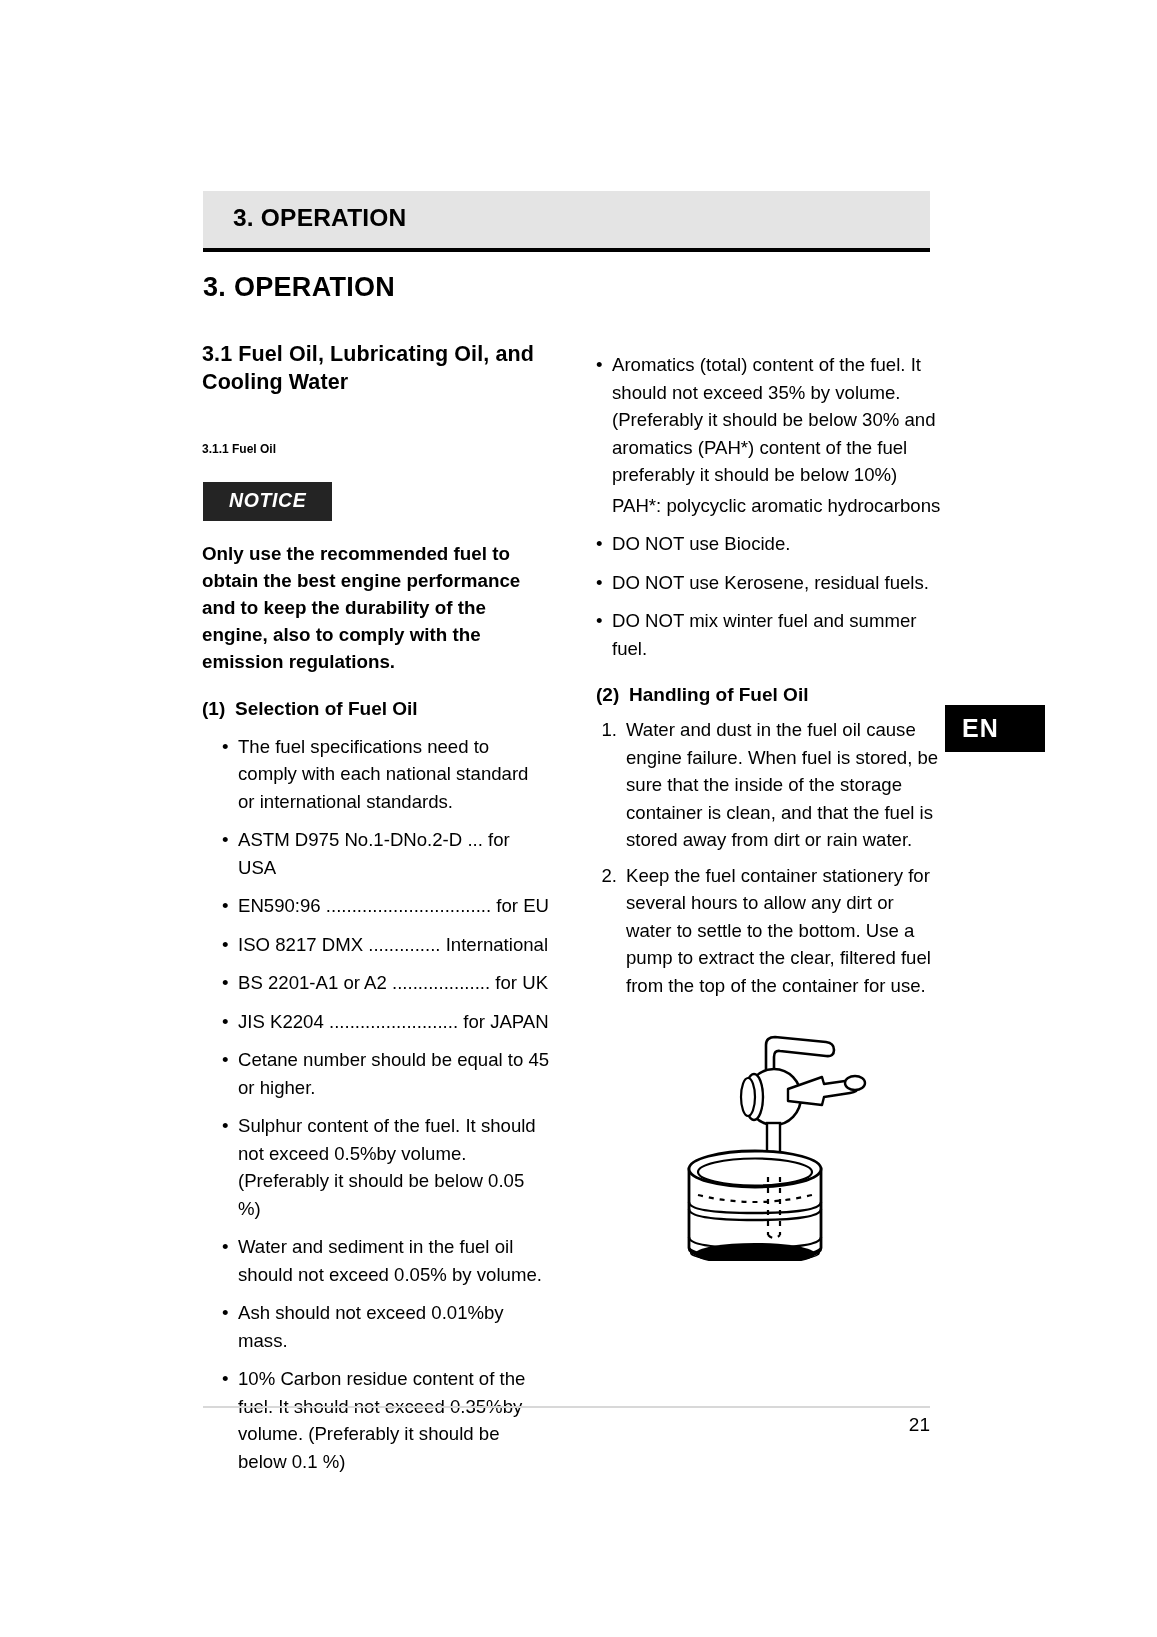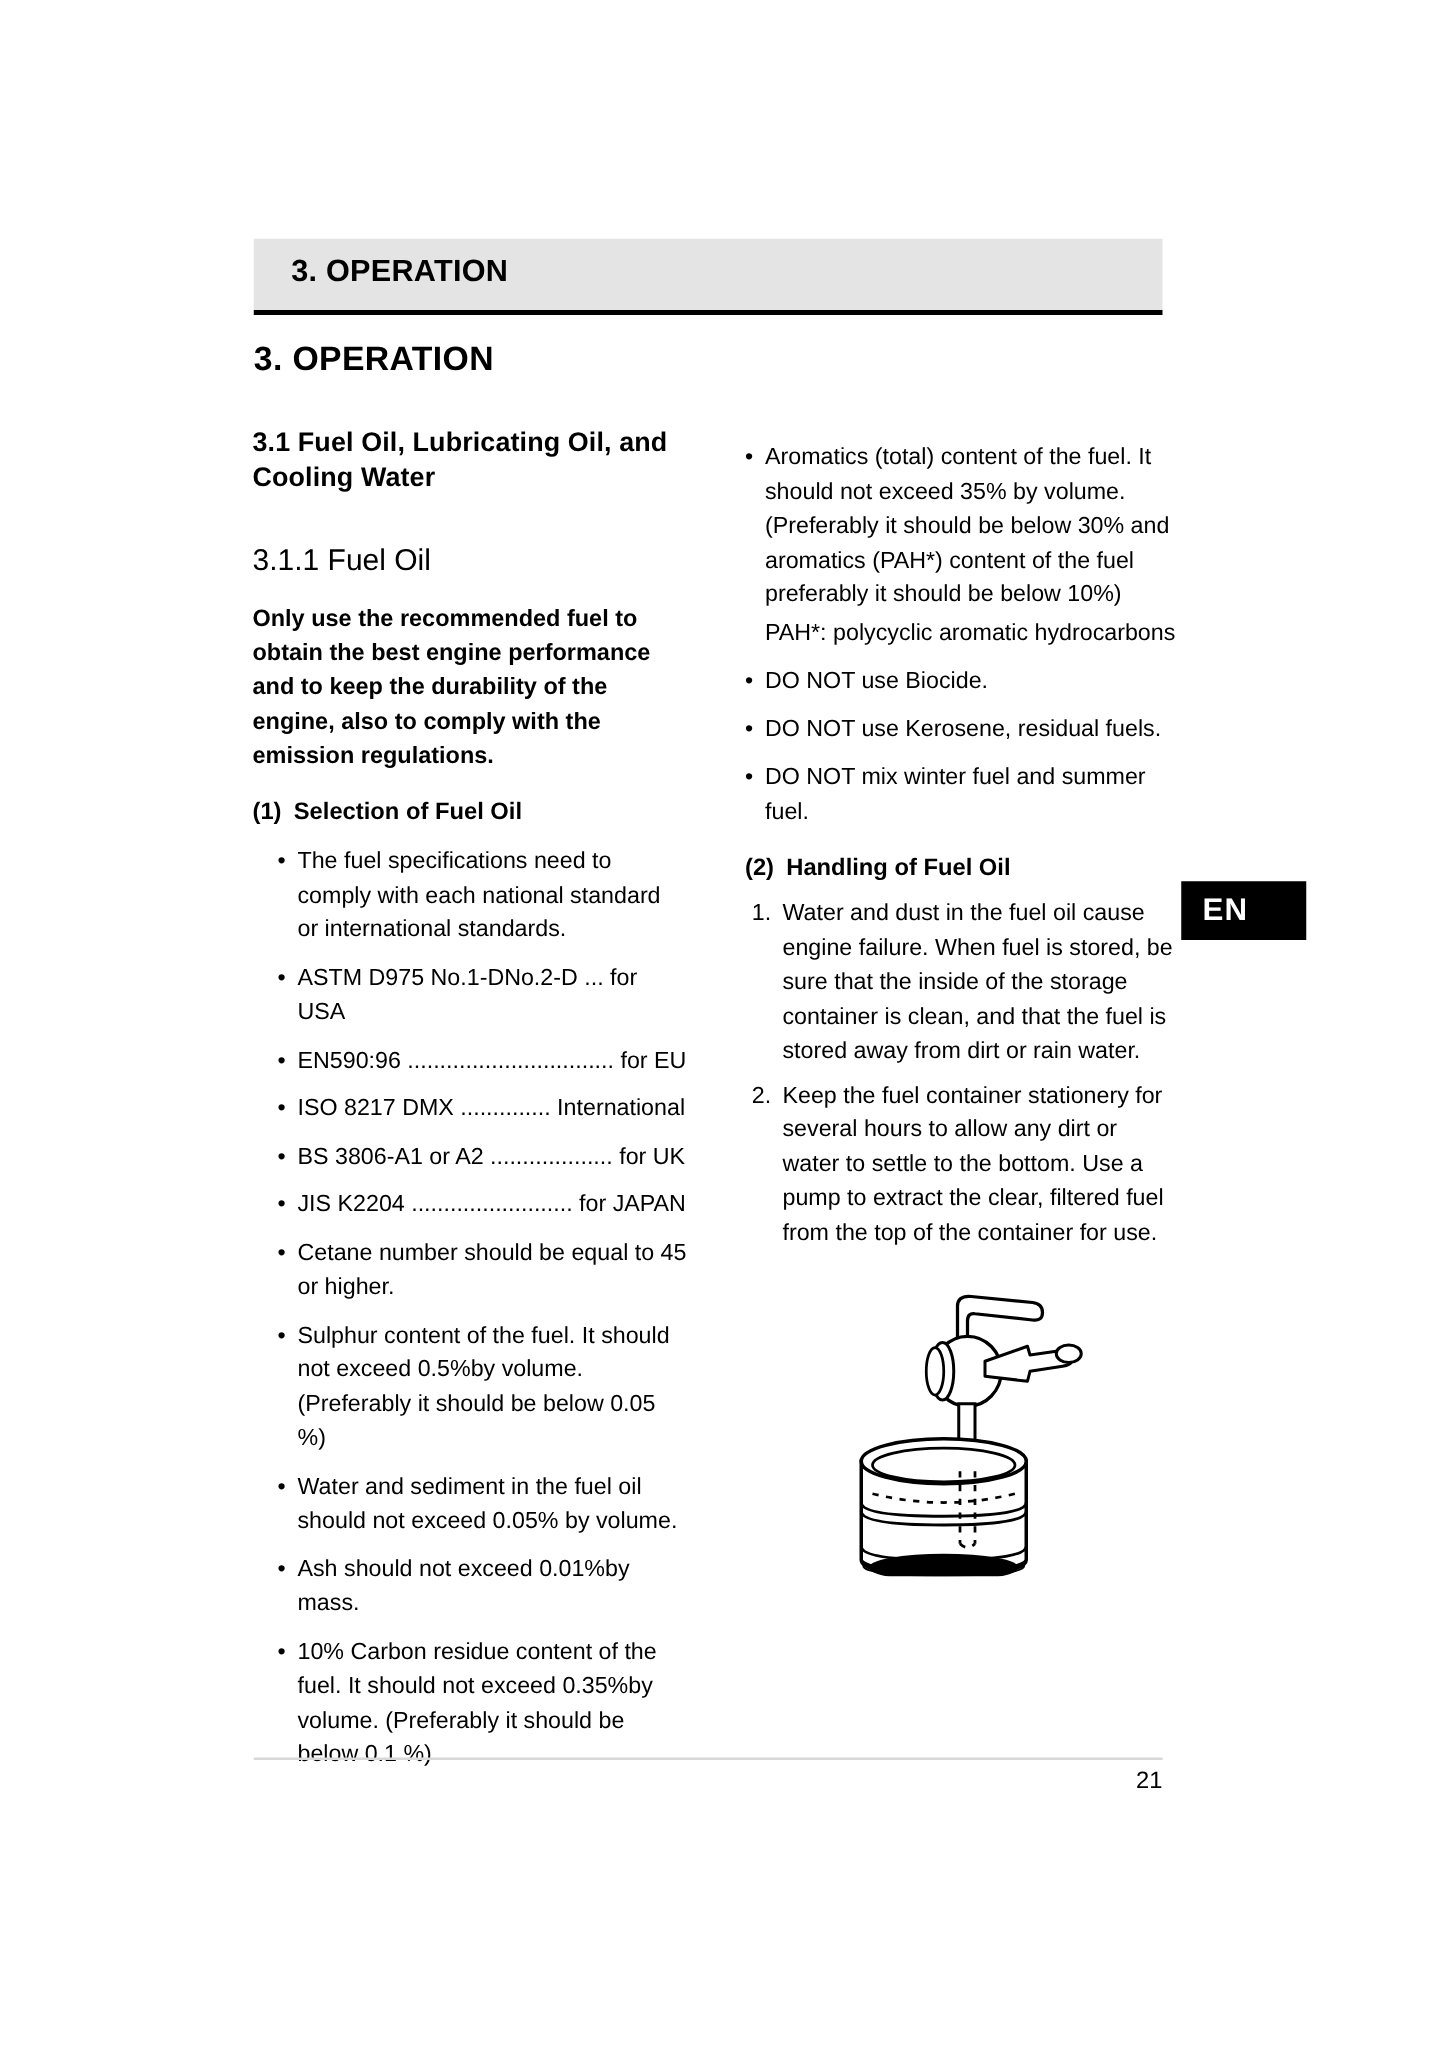--- a/index.html
+++ b/index.html
@@ -72,23 +72,23 @@
 
   h2.sec {
     margin: 0 0 0 0;
     font-size: 21.5px;
     line-height: 28px;
     font-weight: bold;
     letter-spacing: 0.1px;
   }
   h3.subsec {
     margin: 40px 0 0 0;
-    font-size: 24px;
+    font-size: 12px;
     line-height: 26px;
-    font-weight: normal;
+    font-weight: bold;
   }
 
   
   .notice-badge {
     margin-top: 20px;
     display: inline-block;
     background: #242424;
     color: #ffffff;
     font-size: 19.5px;
     font-weight: bold;
@@ -226,20 +226,21 @@
   <div class="header-rule"></div>
 
   <div class="chapter-title">3. OPERATION</div>
 
   <div class="col col-left">
 
     <h2 class="sec">3.1 Fuel Oil, Lubricating Oil, and Cooling Water</h2>
 
     <h3 class="subsec">3.1.1 Fuel Oil</h3>
 
+    <div><span class="notice-badge">NOTICE</span></div>
 
     <div class="notice-body">Only use the recommended fuel to obtain the best engine performance and to keep the durability of the engine, also to comply with the emission regulations.</div>
 
     <div class="num-head">
       <span class="marker">(1)</span>
       <span class="txt">Selection of Fuel Oil</span>
     </div>
 
 
     <ul class="blist indented">
@@ -254,21 +255,21 @@
       <li>
           <span class="bullet">•</span>
           <span class="btxt">EN590:96 ................................ for EU</span>
         </li>
       <li>
           <span class="bullet">•</span>
           <span class="btxt">ISO 8217 DMX .............. International</span>
         </li>
       <li>
           <span class="bullet">•</span>
-          <span class="btxt">BS 3806-A1 or A2 ................... for UK</span>
+          <span class="btxt">BS 2201-A1 or A2 ................... for UK</span>
         </li>
       <li>
           <span class="bullet">•</span>
           <span class="btxt">JIS K2204 ......................... for JAPAN</span>
         </li>
     </ul>
 
 
     <ul class="blist indented">
       <li>

